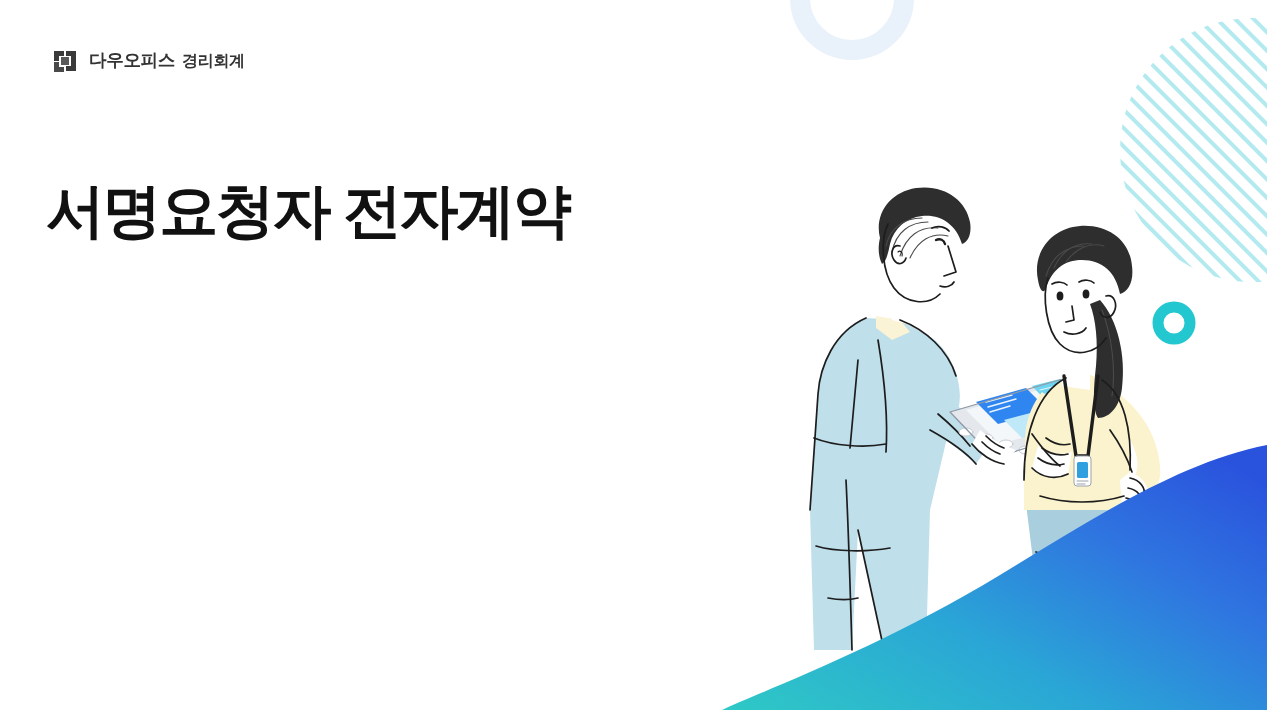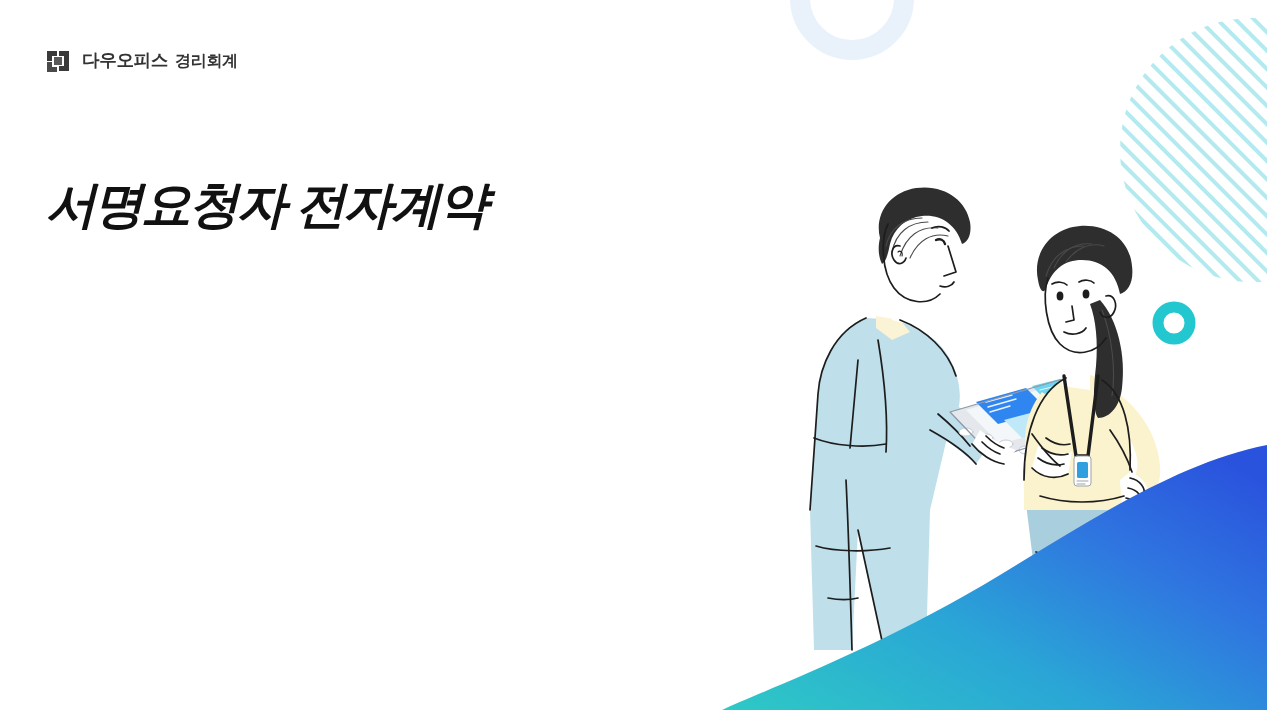--- a/index.html
+++ b/index.html
@@ -23,21 +23,21 @@
     position: absolute;
     inset: 0;
     width: 1267px;
     height: 710px;
     pointer-events: none;
   }
 
   
   .brand {
     position: absolute;
-    left: 45px;
+    left: 52px;
     top: 48px;
     display: flex;
     align-items: center;
     gap: 11px;
     z-index: 5;
   }
   .brand-mark {
     width: 26px;
     height: 26px;
     display: block;
@@ -67,27 +67,26 @@
     font-size: 18px;
     color: #8d98a9;
     letter-spacing: -0.4px;
     line-height: 1.4;
     margin: 0 0 26px 0;
     font-weight: normal;
     white-space: nowrap;
   }
   .hero-title {
     margin: 0;
-    font-size: 50px;
+    font-size: 59px;
     font-weight: bold;
     color: #111111;
     line-height: 1.33;
     letter-spacing: -2.4px;
     white-space: nowrap;
-    font-style: italic;
   }
   .hero-title .line {
     display: block;
   }
 
   
   .illustration {
     position: absolute;
     left: 780px;
     top: 180px;

